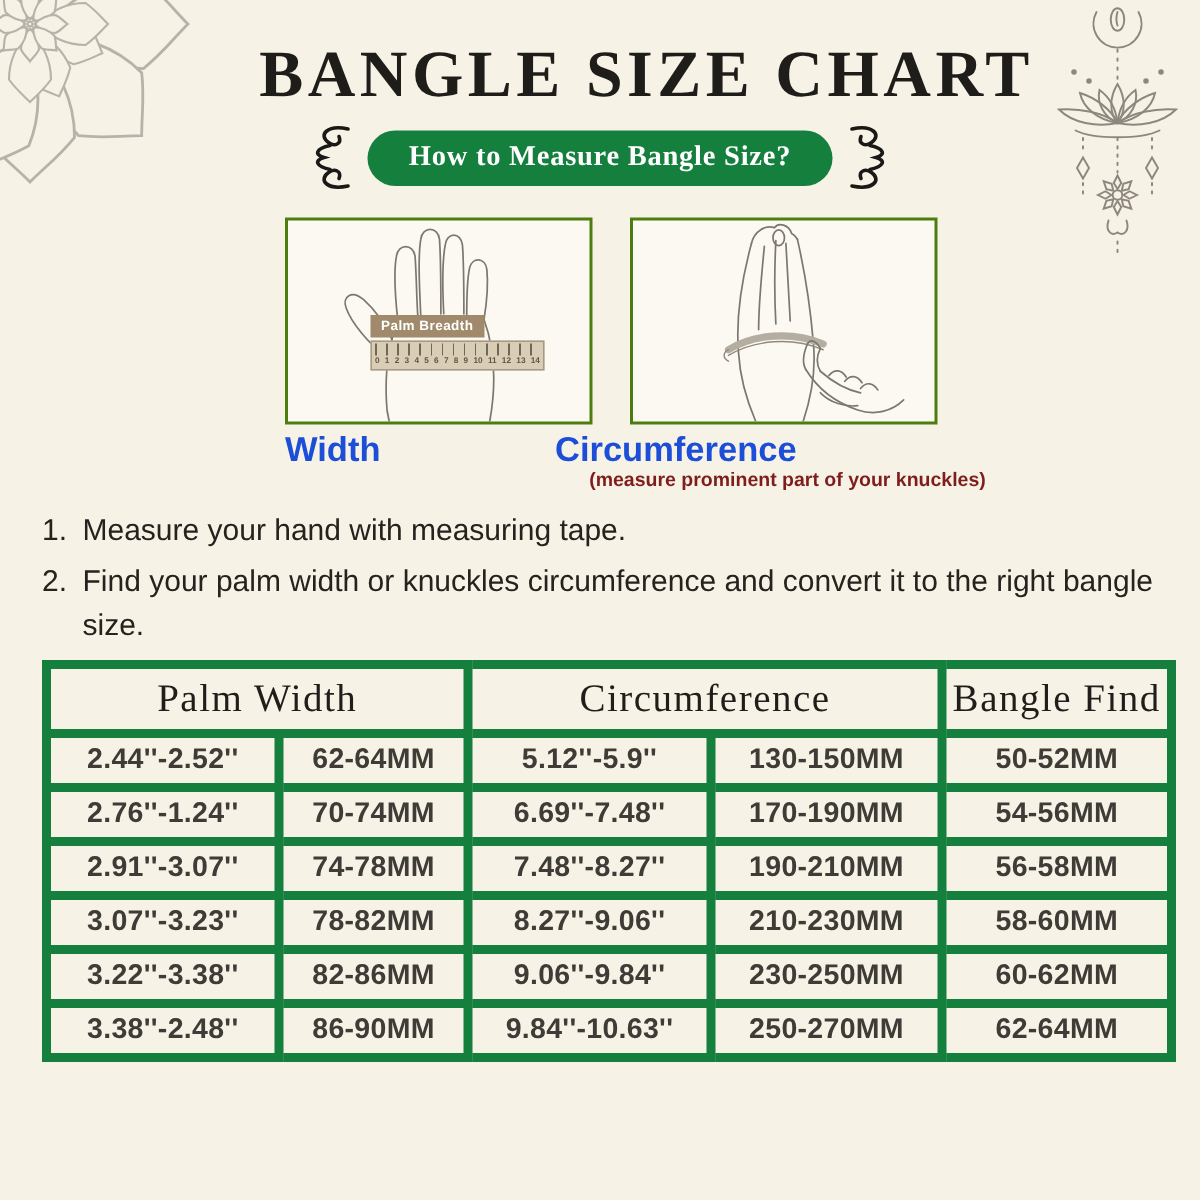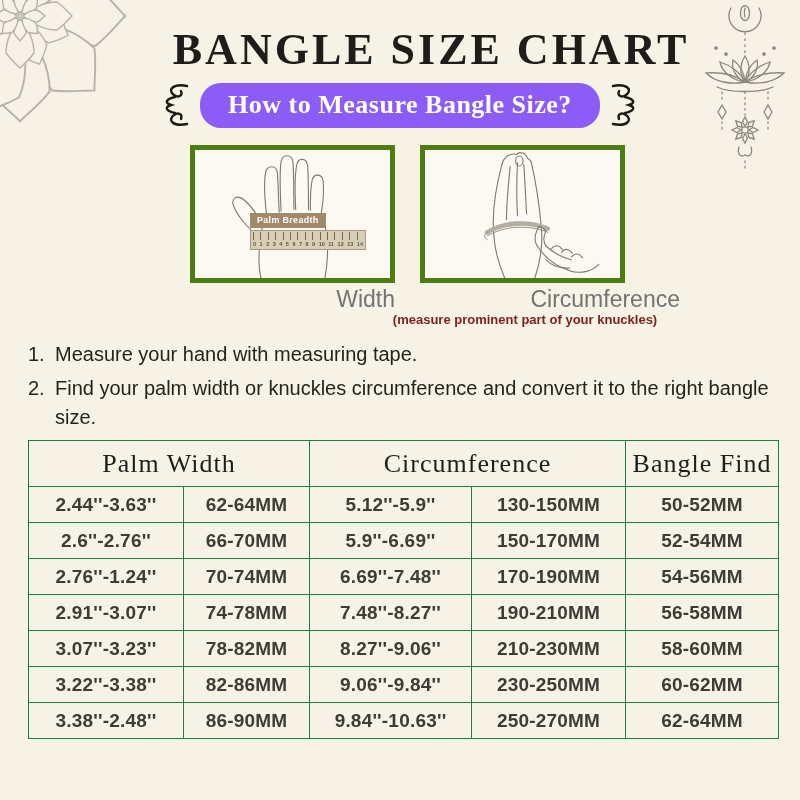--- a/index.html
+++ b/index.html
@@ -28,37 +28,37 @@
     letter-spacing: 3px;
     color: #1e1d1a;
     margin-left: 31px;
   }
   .banner-row {
     position: absolute; top: 84px; left: 0; width: 100%;
     display: flex; justify-content: center; align-items: center; gap: 10px;
     height: 42px;
   }
   .banner-pill {
-    background: #8b5cf6;
+    background: #15803d;
     color: #ffffff;
     border-radius: 21px;
     padding: 7px 28px 8px 28px;
     font-family: "Liberation Serif", serif;
     font-weight: bold;
-    font-size: 26px;
+    font-size: 19px;
     letter-spacing: 0.5px;
   }
   .flourish { width: 30px; height: 46px; }
   .flourish.right { transform: scaleX(-1); }
 
   
   .illu-box {
     position: absolute; top: 145px; width: 205px; height: 138px;
     background: #fbf9f1;
-    border: 5px solid #4d7c0f;
+    border: 2px solid #4d7c0f;
   }
   .illu-box.width-box { left: 190px; }
   .illu-box.circ-box { left: 420px; }
   .hand-svg { position: absolute; inset: 0; width: 100%; height: 100%; }
 
   .palm-label {
     position: absolute; left: 55px; top: 63px;
     background: #a18a6b; color: #ffffff;
     font-size: 9px; font-weight: bold; letter-spacing: 0.3px;
     padding: 2px 7px 3px 7px;
@@ -75,22 +75,22 @@
     background: repeating-linear-gradient(90deg, #6f6757 0 1px, transparent 1px 7.4px);
   }
   .ruler-numbers {
     display: flex; justify-content: space-between;
     padding: 0 2px;
     font-size: 5.5px; line-height: 9px; color: #5d5749; font-weight: bold;
   }
 
   .caption {
     position: absolute; top: 286px;
-    font-size: 23px; font-weight: normal; color: #737373;
-    text-align: right;
+    font-size: 23px; font-weight: bold; color: #1d4ed8;
+    text-align: left;
   }
   .caption.width-caption { left: 190px; width: 205px; }
   .caption.circ-caption { left: 370px; width: 310px; }
   .caption-note {
     position: absolute; top: 312px; left: 340px; width: 370px;
     text-align: center;
     font-size: 13px; font-weight: bold; color: #7f1d1d;
   }
 
   
@@ -102,21 +102,21 @@
   .instruction .num { flex: 0 0 27px; }
   .instruction .txt { flex: 1; }
 
   
   .size-table {
     position: absolute; left: 28px; top: 440px; width: 750px;
     border-collapse: collapse;
     table-layout: fixed;
   }
   .size-table th, .size-table td {
-    border: 1px solid #15803d;
+    border: 6px solid #15803d;
     text-align: center;
     vertical-align: middle;
   }
   .size-table th {
     height: 46px;
     font-family: "Liberation Serif", serif;
     font-weight: normal;
     font-size: 26px;
     letter-spacing: 1px;
     color: #1f1e1a;
@@ -322,32 +322,25 @@
     </colgroup>
     <thead>
       <tr>
         <th colspan="2">Palm Width</th>
         <th colspan="2">Circumference</th>
         <th>Bangle Find</th>
       </tr>
     </thead>
     <tbody>
         <tr>
-          <td>2.44''-3.63''</td>
+          <td>2.44''-2.52''</td>
           <td>62-64MM</td>
           <td>5.12''-5.9''</td>
           <td>130-150MM</td>
           <td>50-52MM</td>
-        </tr>
-        <tr>
-          <td>2.6''-2.76''</td>
-          <td>66-70MM</td>
-          <td>5.9''-6.69''</td>
-          <td>150-170MM</td>
-          <td>52-54MM</td>
         </tr>
         <tr>
           <td>2.76''-1.24''</td>
           <td>70-74MM</td>
           <td>6.69''-7.48''</td>
           <td>170-190MM</td>
           <td>54-56MM</td>
         </tr>
         <tr>
           <td>2.91''-3.07''</td>

